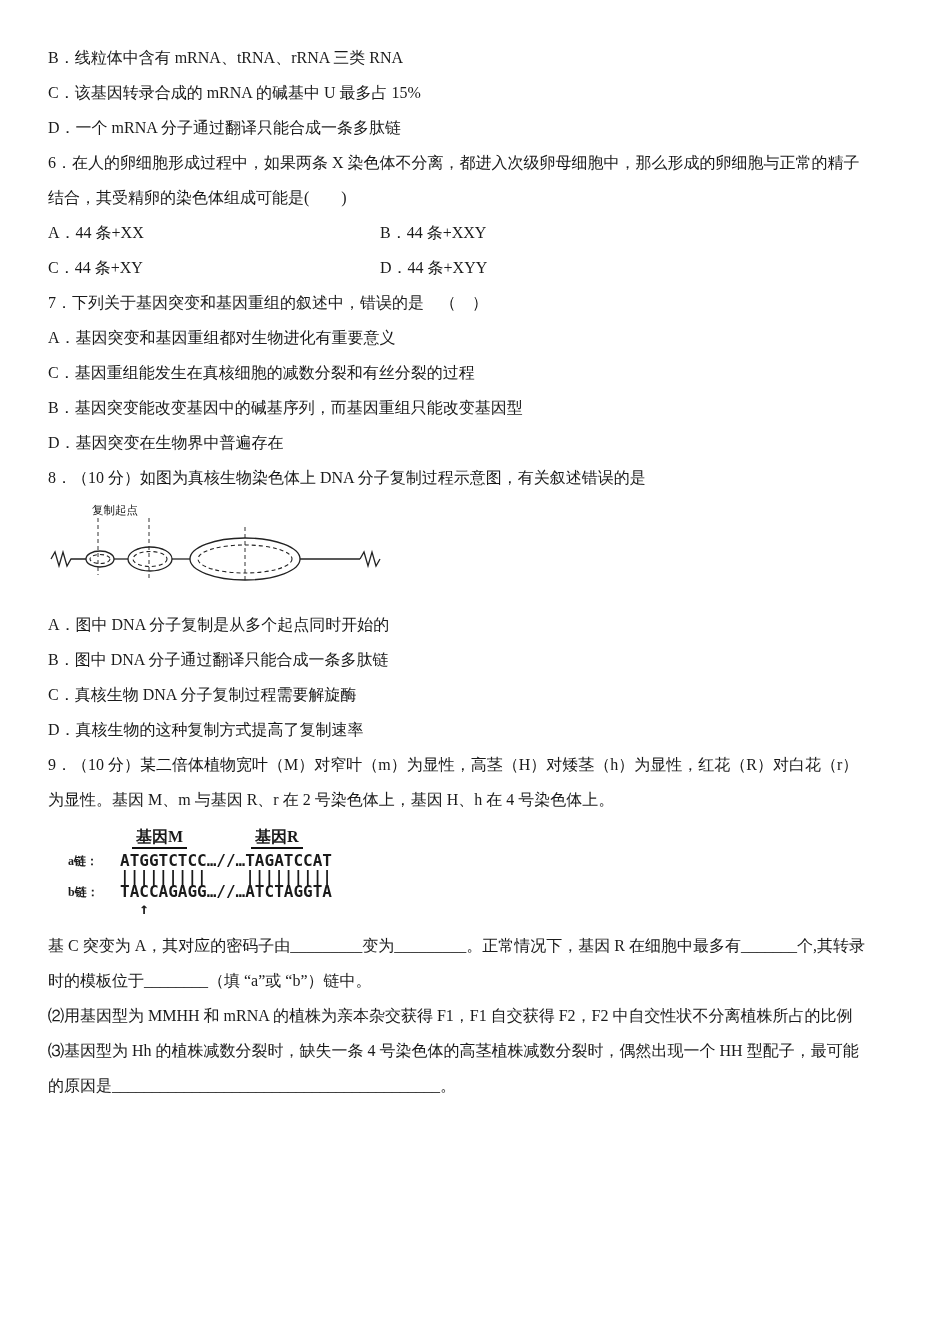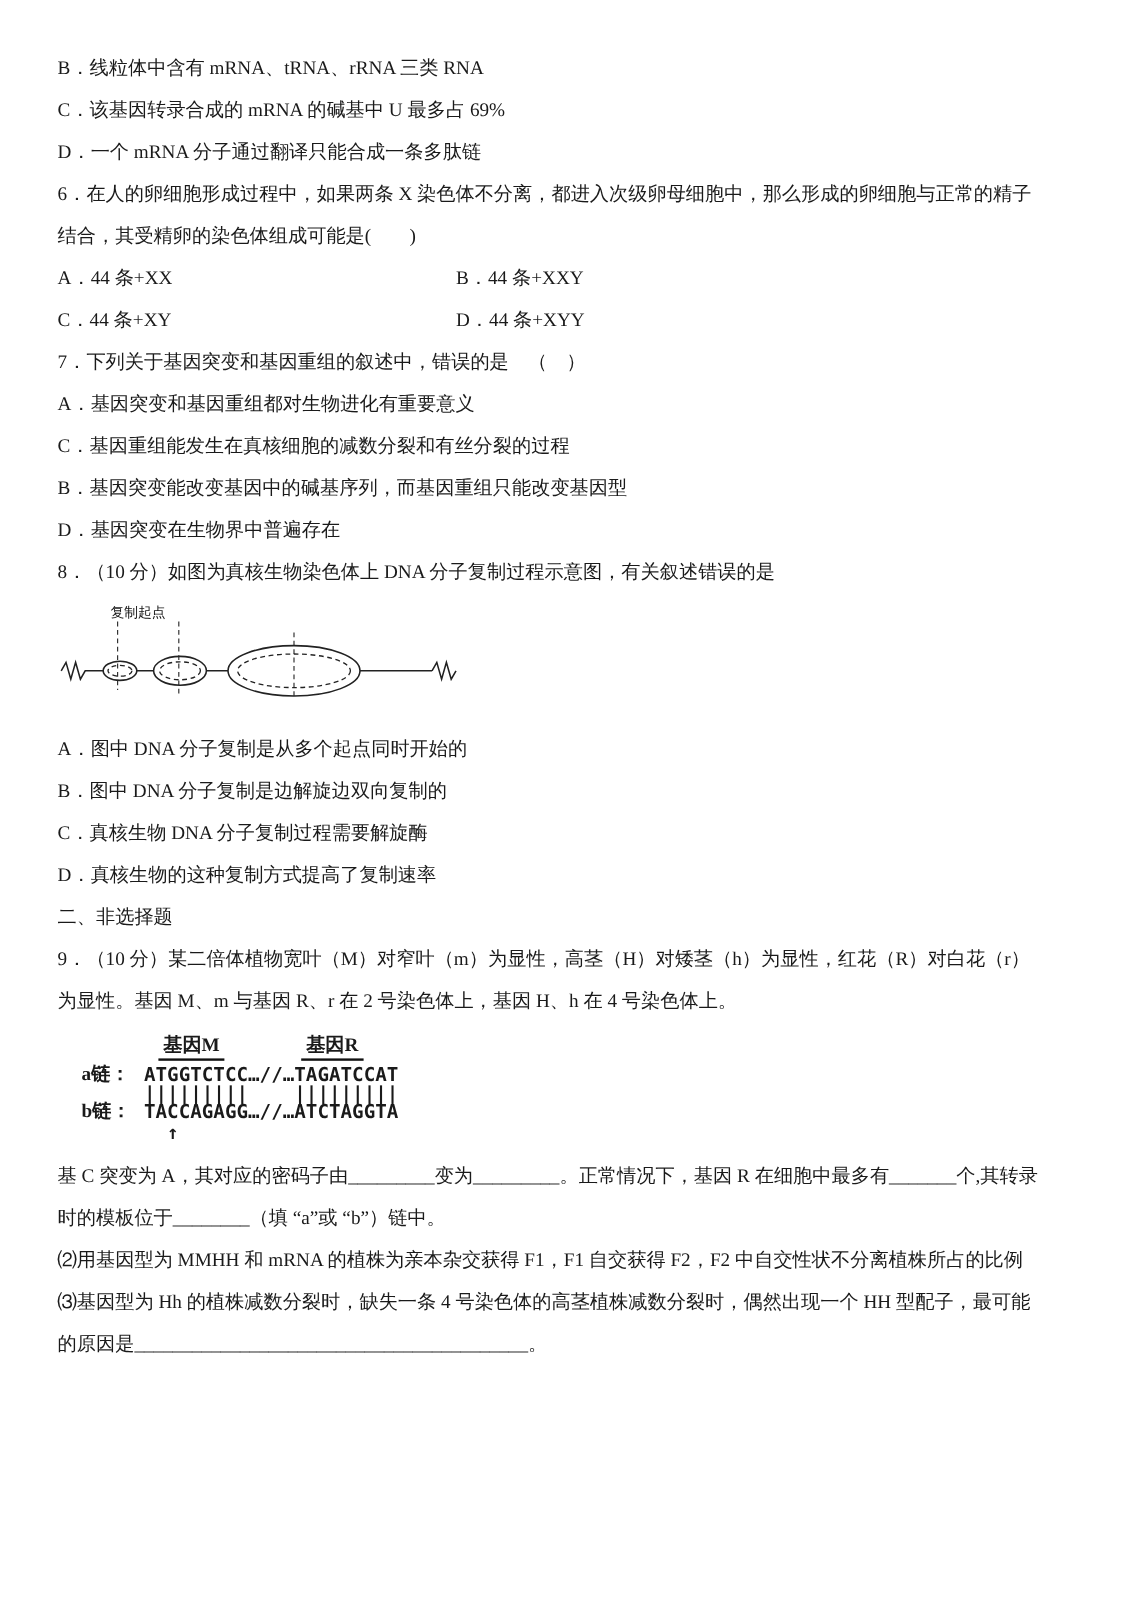--- a/index.html
+++ b/index.html
@@ -20,21 +20,21 @@
   .diagram1 { height:106px; margin:4px 0 2px 0; }
   svg { display:block; }
   .s { fill:none; stroke:#222; stroke-width:1.3; }
   .dash { fill:none; stroke:#333; stroke-width:1; stroke-dasharray:4 3; }
   .dash2 { stroke-dasharray:4 3; stroke-width:1.1; }
   .svg-label { font-family:"Liberation Serif",serif; fill:#111; }
 
   
   .gene-diagram { margin:10px 0 12px 20px; font-weight:bold; }
   .gd-row { display:flex; }
-  .gd-label { width:52px; flex:0 0 52px; font-size:16px; line-height:18px; }
+  .gd-label { width:52px; flex:0 0 52px; font-size:12px; line-height:18px; }
   .gd-seq {
     font-family:"DejaVu Sans Mono",monospace;
     font-size:16px; line-height:18px; white-space:pre;
   }
   .gd-head { margin-bottom:3px; }
   .gene-label {
     display:inline-block;
     border-bottom:2px solid #111;
     padding:0 4px 1px;
     font-family:"Liberation Serif",serif;
@@ -44,21 +44,21 @@
   .gl-r { margin-left:64px; }
   .bars-row .gd-seq { line-height:13px; }
   .arrow-row .gd-seq { line-height:15px; }
 </style>
 </head>
 <body>
 
 <div class="page">
 
   <div class="ln">B．线粒体中含有 mRNA、tRNA、rRNA 三类 RNA</div>
-  <div class="ln">C．该基因转录合成的 mRNA 的碱基中 U 最多占 69%</div>
+  <div class="ln">C．该基因转录合成的 mRNA 的碱基中 U 最多占 15%</div>
   <div class="ln">D．一个 mRNA 分子通过翻译只能合成一条多肽链</div>
 
   <div class="ln">6．在人的卵细胞形成过程中，如果两条 X 染色体不分离，都进入次级卵母细胞中，那么形成的卵细胞与正常的精子</div>
   <div class="ln">结合，其受精卵的染色体组成可能是(　　)</div>
   <div class="ln cols">
     <span class="col1">A．44 条+XX</span>
     <span>B．44 条+XXY</span>
   </div>
   <div class="ln cols">
     <span class="col1">C．44 条+XY</span>
@@ -88,25 +88,24 @@
       <ellipse class="s dash2" cx="102" cy="60" rx="17" ry="7.5"></ellipse>
       <line class="s" x1="124" y1="60" x2="142" y2="60"></line>
       <ellipse class="s" cx="197" cy="60" rx="55" ry="21"></ellipse>
       <ellipse class="s dash2" cx="197" cy="60" rx="47" ry="14"></ellipse>
       <line class="s" x1="252" y1="60" x2="312" y2="60"></line>
       <path class="s" d="M312 60 L316 53 L320 67 L324 53 L328 67 L332 60"></path>
     </svg>
   </div>
 
   <div class="ln">A．图中 DNA 分子复制是从多个起点同时开始的</div>
-  <div class="ln">B．图中 DNA 分子复制是边解旋边双向复制的</div>
+  <div class="ln">B．图中 DNA 分子通过翻译只能合成一条多肽链</div>
   <div class="ln">C．真核生物 DNA 分子复制过程需要解旋酶</div>
   <div class="ln">D．真核生物的这种复制方式提高了复制速率</div>
 
-  <div class="ln">二、非选择题</div>
 
   <div class="ln">9．（10 分）某二倍体植物宽叶（M）对窄叶（m）为显性，高茎（H）对矮茎（h）为显性，红花（R）对白花（r）</div>
   <div class="ln">为显性。基因 M、m 与基因 R、r 在 2 号染色体上，基因 H、h 在 4 号染色体上。</div>
 
   <div class="gene-diagram">
     <div class="gd-row gd-head">
       <span class="gd-label"></span>
       <span class="gd-seq"><span class="gene-label gl-m">基因M</span><span class="gene-label gl-r">基因R</span></span>
     </div>
     <div class="gd-row">

